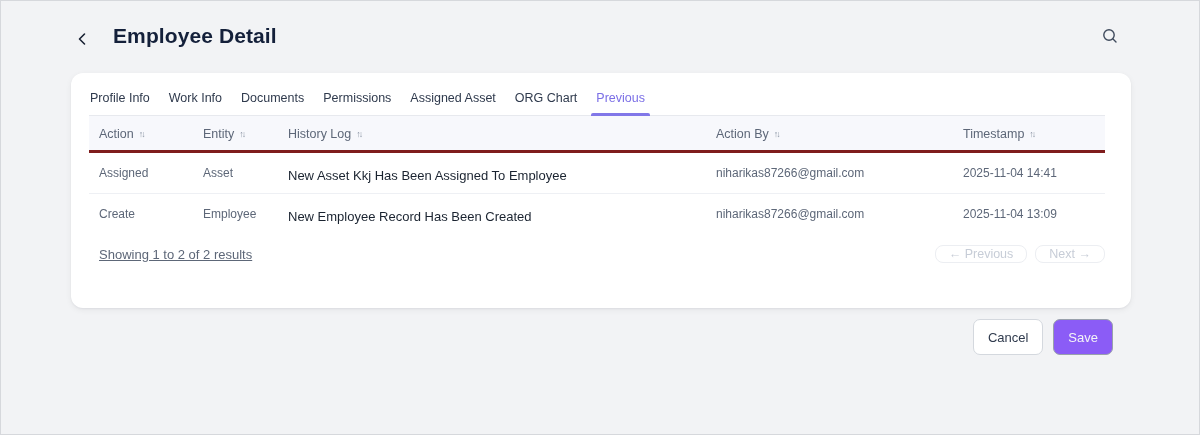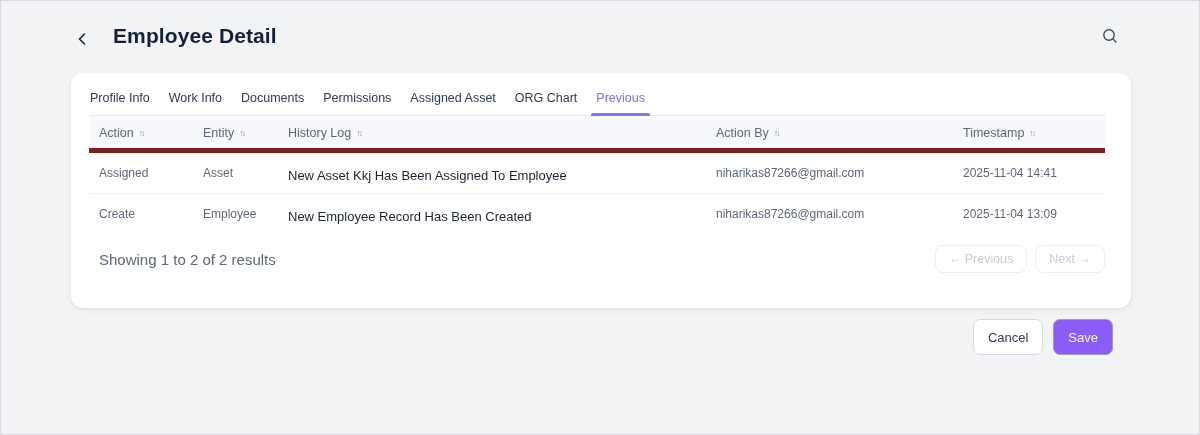--- a/index.html
+++ b/index.html
@@ -71,21 +71,21 @@
     background: #8177e8;
     border-radius: 2px 2px 0 0;
   }
 
   
   .history-table { width: 100%; }
   .t-row { display: flex; align-items: center; }
   .t-head {
     height: 37px;
     background: #f7f8fc;
-    border-bottom: 5px solid #7f1d1d;
+    border-bottom: 3px solid #7f1d1d;
   }
   .t-cell { padding-left: 10px; overflow: hidden; white-space: nowrap; }
   .col-action    { width: 104px; }
   .col-entity    { width: 85px;  }
   .col-log       { width: 428px; }
   .col-actionby  { width: 247px; }
   .col-timestamp { flex: 1; }
 
   .th-label {
     font-size: 12.5px;
@@ -105,30 +105,30 @@
   .cell-muted { font-size: 12px; color: #5d6778; }
   .cell-log   { font-size: 13px;   color: #1a2330; padding-top: 5px; }
 
   
   .table-footer {
     display: flex;
     align-items: center;
     justify-content: space-between;
     padding: 12px 0 0 10px;
   }
-  .results-summary { font-size: 15px; color: #5d6778; }
+  .results-summary { font-size: 13px; color: #5d6778; text-decoration: underline; }
   .pager { display: flex; gap: 8px; }
   .pager-btn {
     font-family: inherit;
     font-size: 12.5px;
     color: #c7cdd7;
     background: #ffffff;
     border: 1px solid #eceef2;
     border-radius: 8px;
-    height: 28px;
+    height: 18px;
     padding: 0 13px;
     cursor: default;
     text-align: center;
   }
 
   
   .page-actions {
     display: flex;
     justify-content: flex-end;
     gap: 10px;

